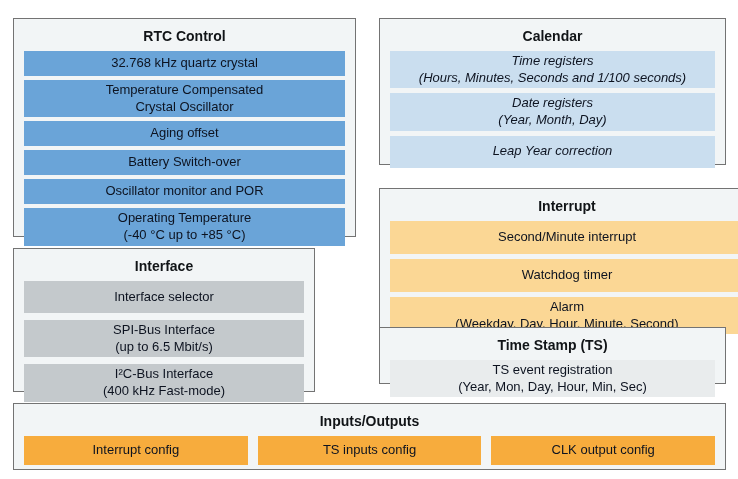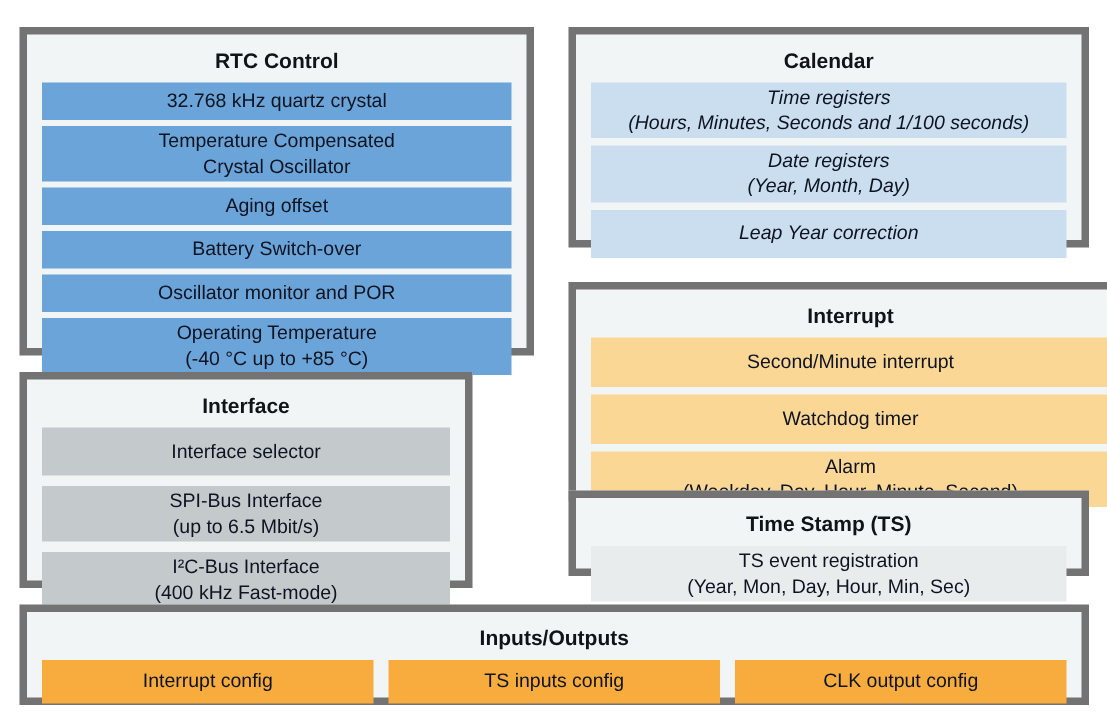--- a/index.html
+++ b/index.html
@@ -10,21 +10,21 @@
   .stage {
     position: relative;
     width: 738px;
     height: 479px;
     background: #ffffff;
     overflow: hidden;
   }
   .panel {
     position: absolute;
     background: var(--panel_bg);
-    border: 5px solid #737373;
+    border: 1px solid #737373;
     box-sizing: border-box;
     padding: 6px 10px 8px 10px;
     display: flex;
     flex-direction: column;
   }
   .panel-title {
     font-weight: bold;
     font-size: 14px;
     text-align: center;
     color: #111417;

